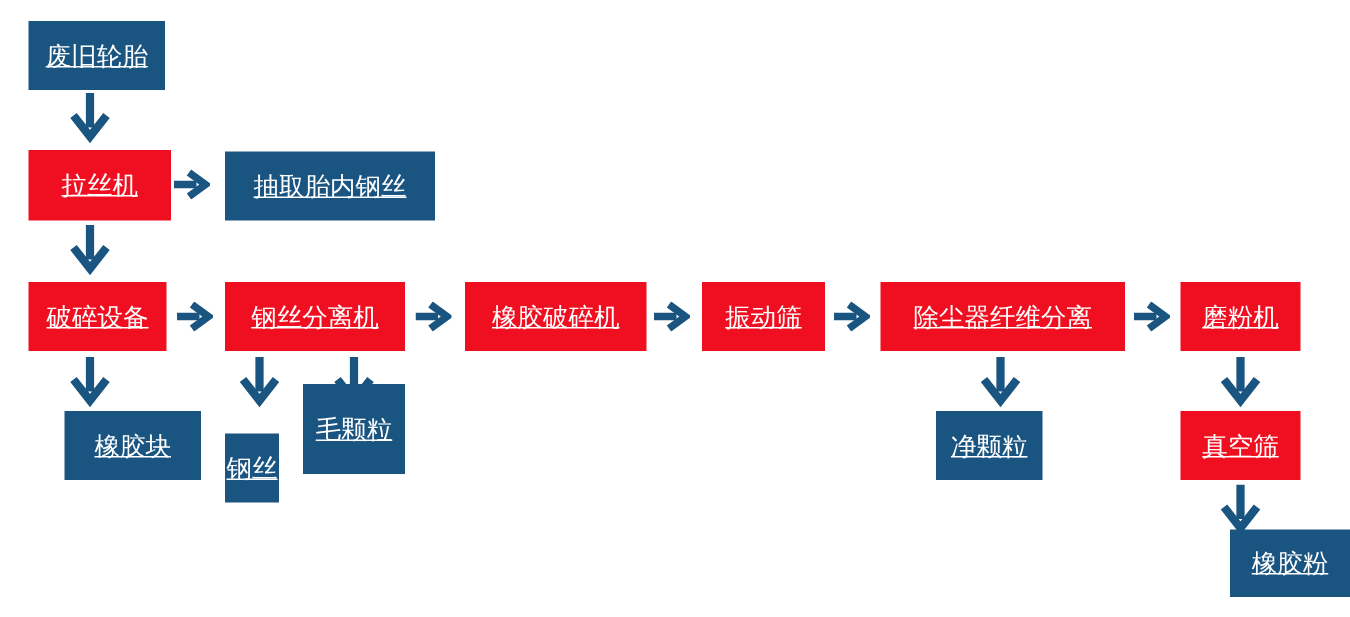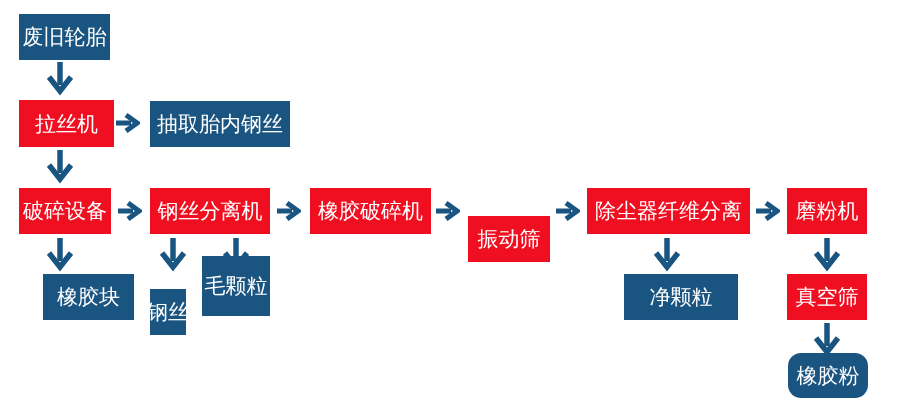--- a/index.html
+++ b/index.html
@@ -14,26 +14,27 @@
     background: var(--bg, #ffffff);
     font-family: "DejaVu Sans", "Liberation Sans", sans-serif;
     overflow: hidden;
   }
   .node {
     position: absolute;
     display: flex;
     align-items: center;
     justify-content: center;
     color: var(--text, #ffffff);
-    font-size: 21px;
+    font-size: 17px;
     font-weight: 200;
     letter-spacing: 0px;
     white-space: nowrap;
     box-sizing: border-box;
     text-align: center;
+    text-decoration: underline;
   }
   .node.red  { background: var(--red, #f00f21); }
   .node.blue { background: var(--blue, #1a5480); }
   .arrow {
     position: absolute;
     display: block;
   }
   .arrow path {
     stroke: var(--arrow, #1a5480);
     fill: none;
@@ -81,21 +82,21 @@
     <path d="M10 2 L21 10 L10 18" stroke-width="5"></path>
   </svg>
 
   <div class="node red" style="left:310px; top:188px; width:121px; height:46px;">橡胶破碎机</div>
 
   <svg class="arrow" style="left:436px; top:201px;" width="24" height="20" viewBox="0 0 24 20">
     <path d="M0 10 H15" stroke-width="5"></path>
     <path d="M10 2 L21 10 L10 18" stroke-width="5"></path>
   </svg>
 
-  <div class="node red" style="left:468px; top:188px; width:82px; height:46px;margin-top:28px;">振动筛</div>
+  <div class="node red" style="left:468px; top:188px; width:82px; height:46px;">振动筛</div>
 
   <svg class="arrow" style="left:556px; top:201px;" width="24" height="20" viewBox="0 0 24 20">
     <path d="M0 10 H15" stroke-width="5"></path>
     <path d="M10 2 L21 10 L10 18" stroke-width="5"></path>
   </svg>
 
   <div class="node red" style="left:587px; top:188px; width:163px; height:46px;">除尘器纤维分离</div>
 
   <svg class="arrow" style="left:756px; top:201px;" width="24" height="20" viewBox="0 0 24 20">
     <path d="M0 10 H15" stroke-width="5"></path>
@@ -128,24 +129,24 @@
     <path d="M14 0 V23" stroke-width="5.5"></path>
     <path d="M3 15 L14 29 L25 15" stroke-width="5.5"></path>
   </svg>
 
   <div class="node blue" style="left:19px; top:274px; width:91px; height:46px;margin-left:24px;">橡胶块</div>
 
   <div class="node blue" style="left:150px; top:289px; width:36px; height:46px;">钢丝</div>
 
   <div class="node blue" style="left:202px; top:256px; width:68px; height:60px;">毛颗粒</div>
 
-  <div class="node blue" style="left:624px; top:274px; width:114px; height:46px;">净颗粒</div>
+  <div class="node blue" style="left:624px; top:274px; width:71px; height:46px;">净颗粒</div>
 
   <div class="node red" style="left:787px; top:274px; width:80px; height:46px;">真空筛</div>
 
   <svg class="arrow" style="left:813px; top:323px;" width="28" height="34" viewBox="0 0 28 34">
     <path d="M14 0 V23" stroke-width="5.5"></path>
     <path d="M3 15 L14 29 L25 15" stroke-width="5.5"></path>
   </svg>
 
-  <div class="node blue" style="left:788px; top:353px; width:80px; height:45px;border-radius:13px;">橡胶粉</div>
+  <div class="node blue" style="left:820px; top:353px; width:80px; height:45px;">橡胶粉</div>
 
 </div>
 
 </body></html>

